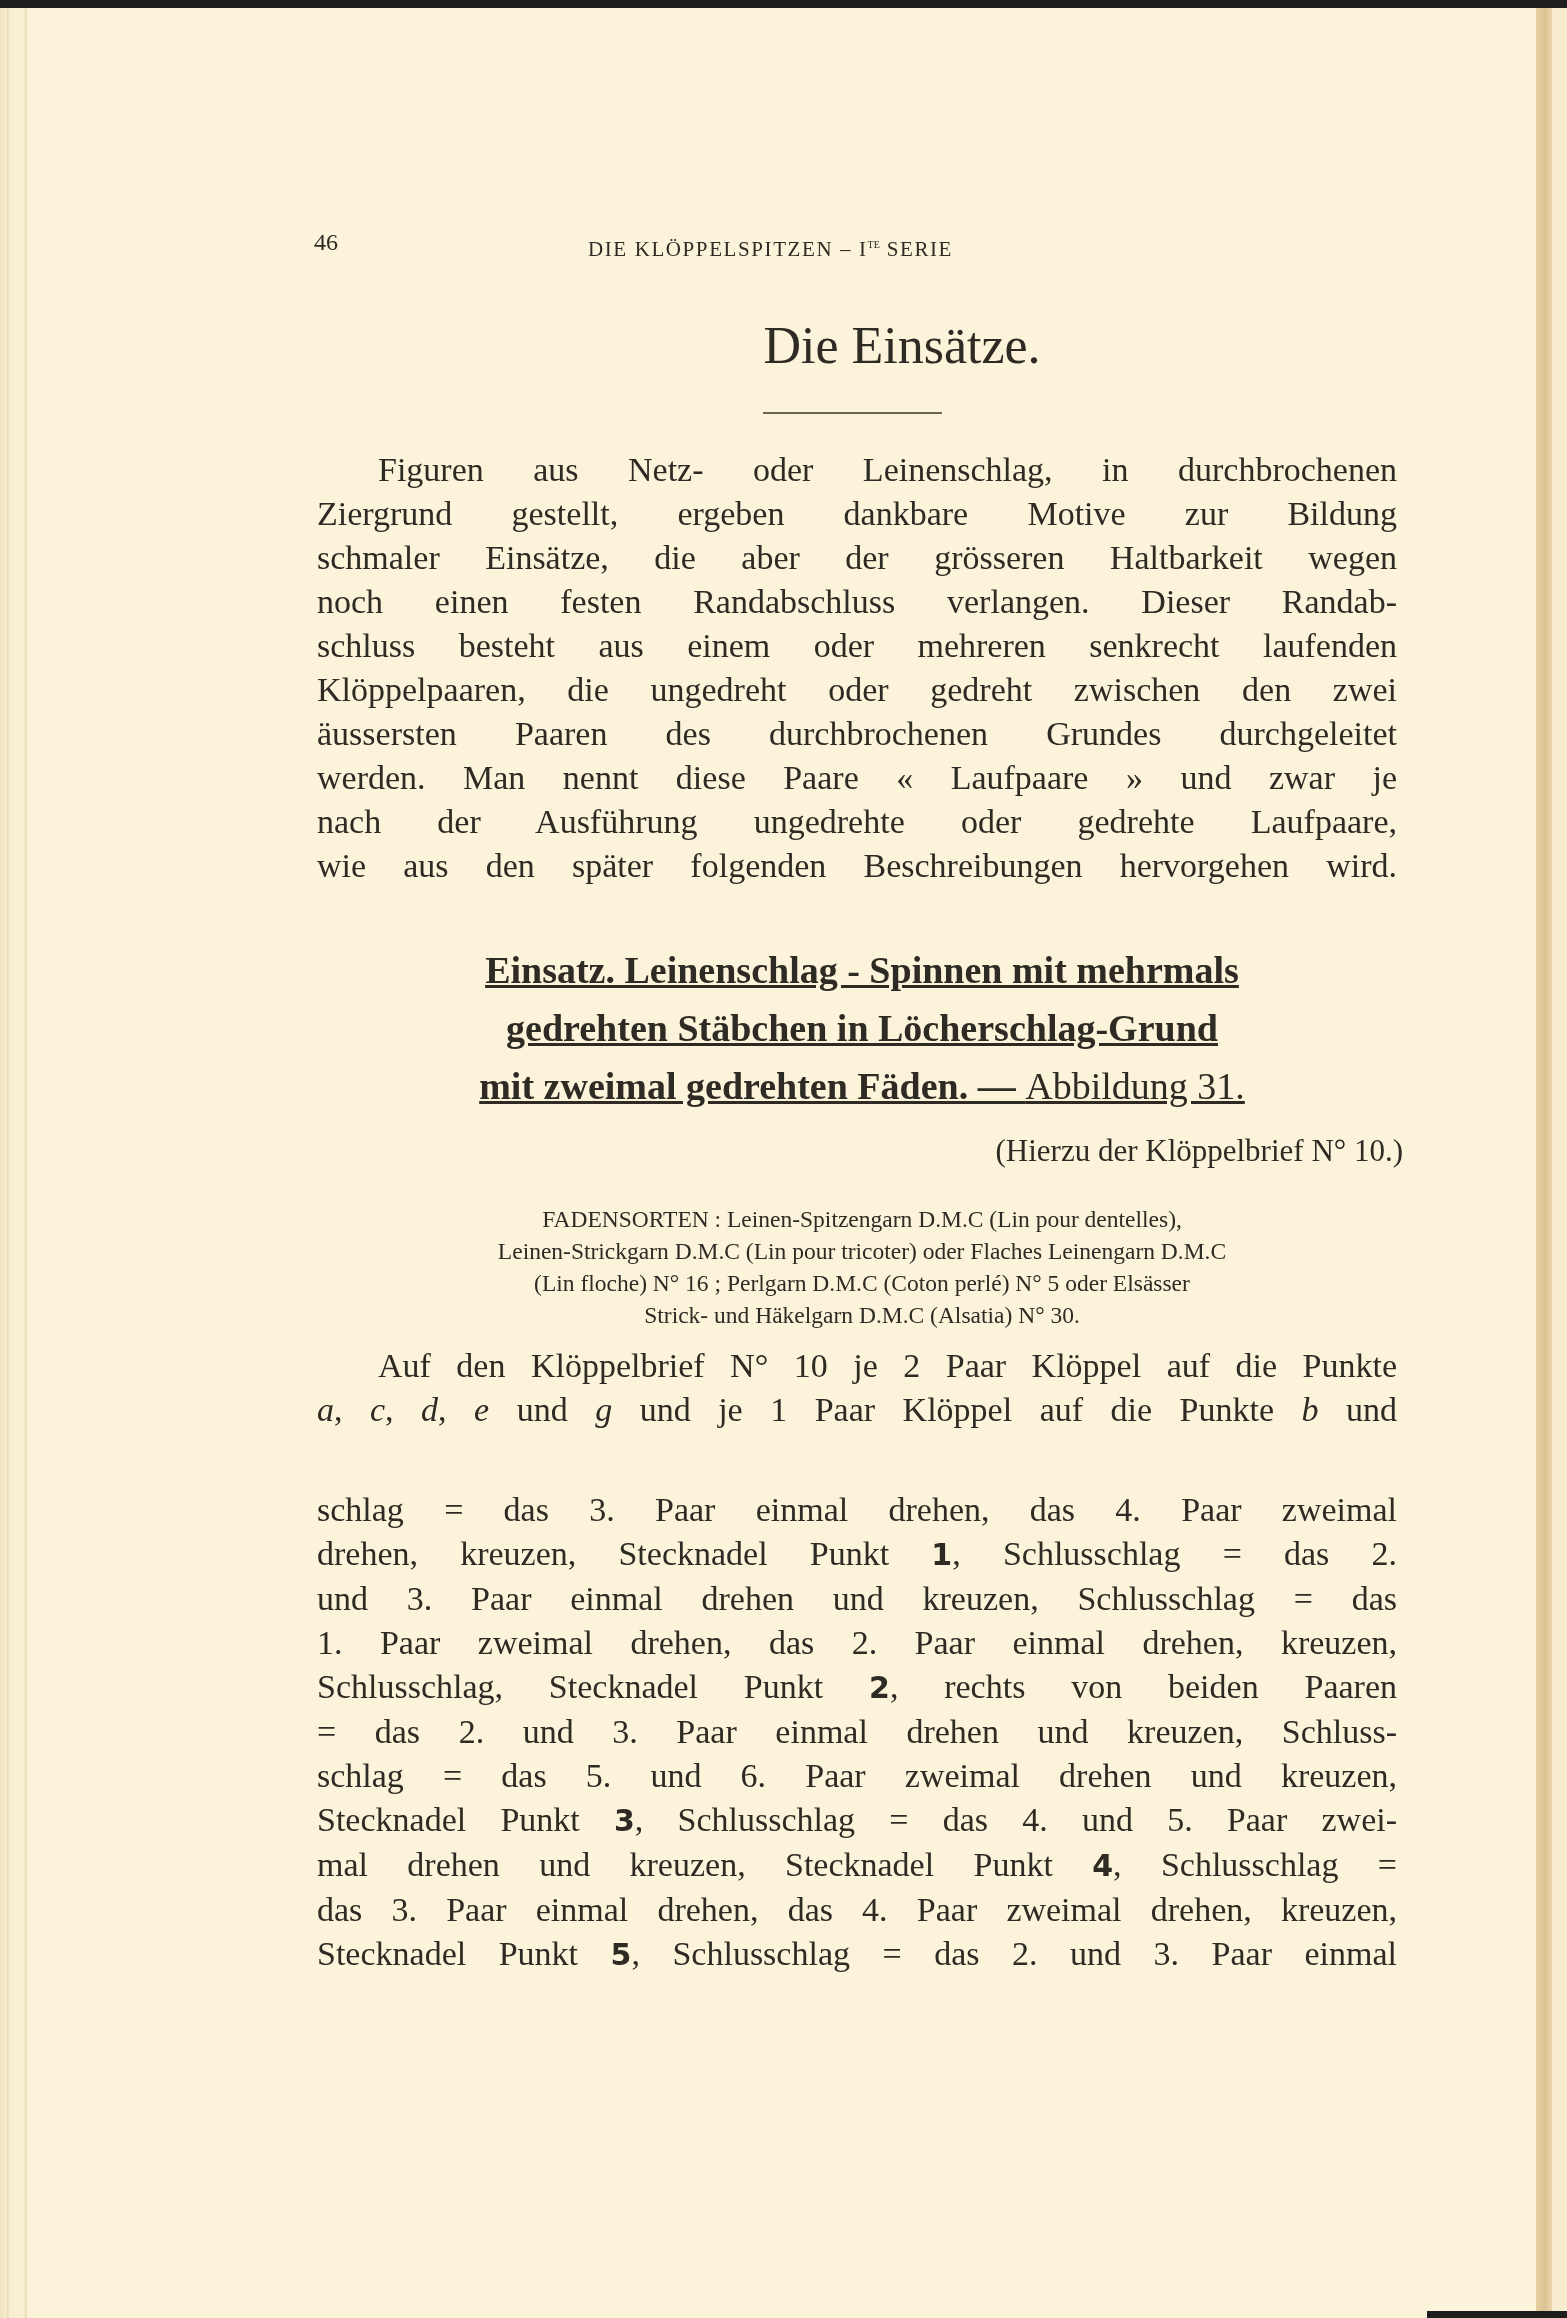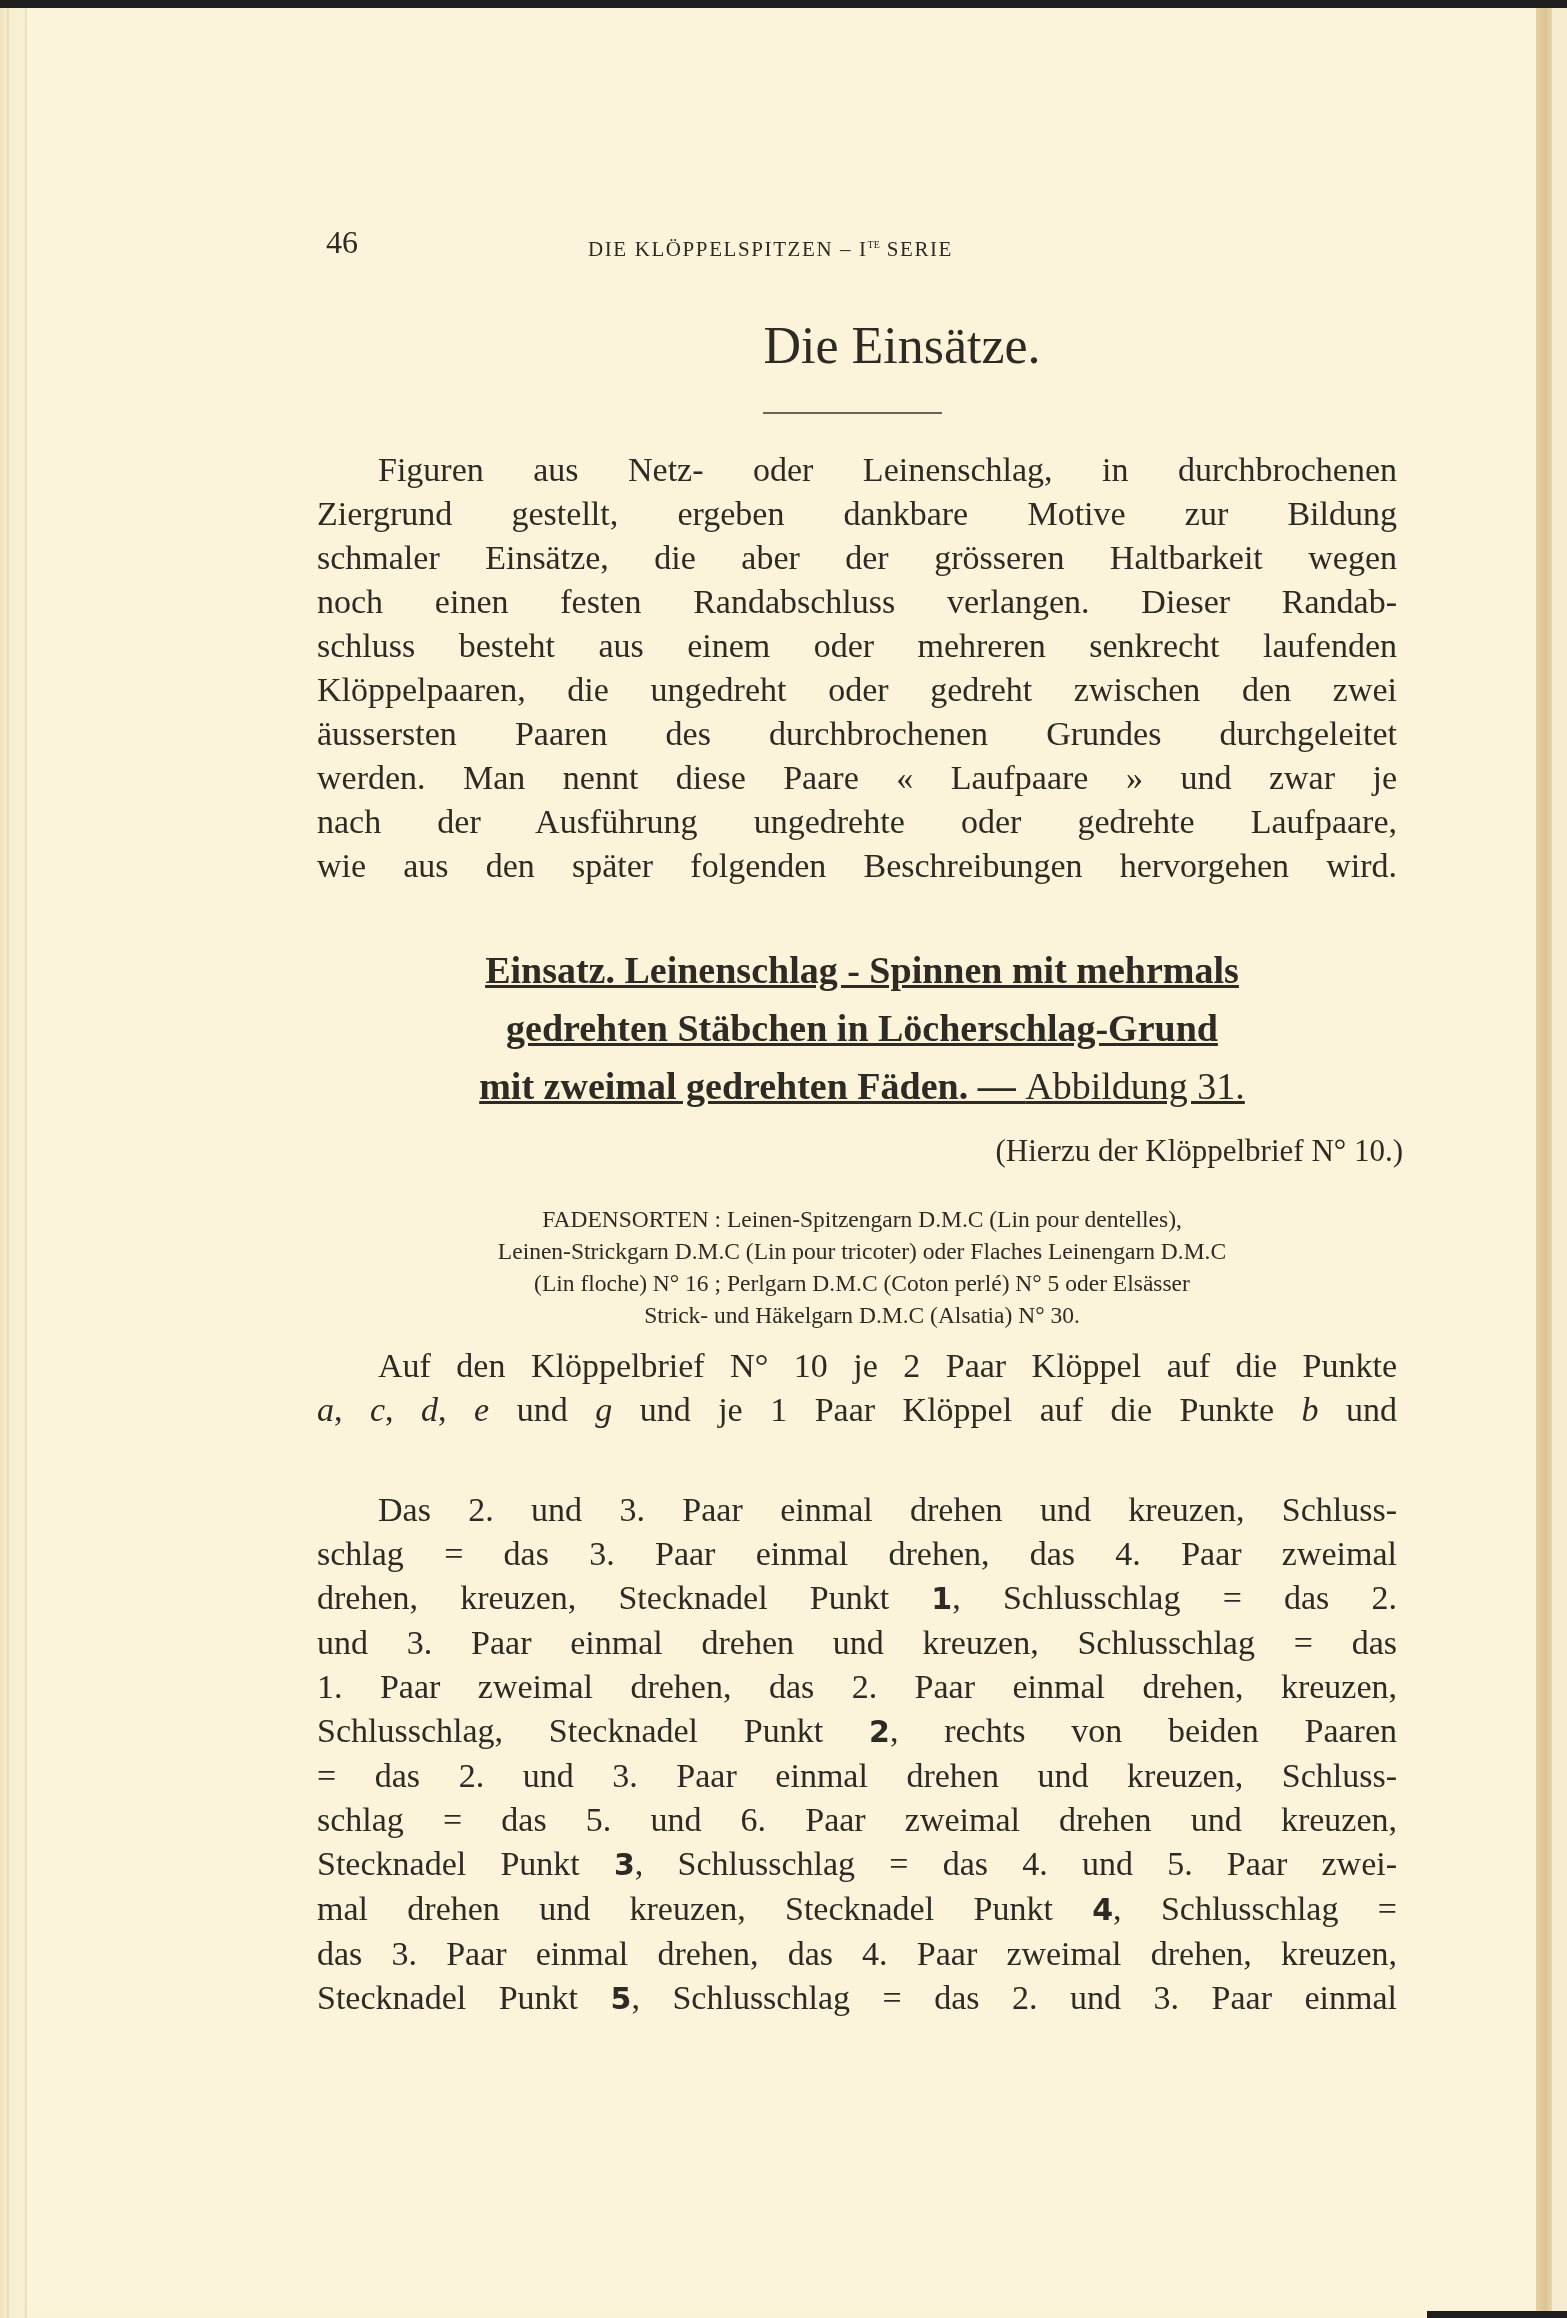--- a/index.html
+++ b/index.html
@@ -35,22 +35,22 @@
     }
     .right-strip {
       position: absolute; left: 1552px; top: 7.8px; width: 15.7px; height: 2311px;
       background: #f7ecd0;
     }
 
     .running-head {
       position: absolute; top: 223px; left: 314px; width: 1090px; height: 39px;
     }
     .page-number {
-      position: absolute; left: 12px; top: 0;
-      font-size: 32px; line-height: 39px;
+      position: absolute; left: 0; top: 0;
+      font-size: 24px; line-height: 39px;
     }
     .running-title {
       position: absolute; left: 274px; top: 6.3px;
       font-size: 21px; letter-spacing: 1.6px; line-height: 31px;
       text-transform: uppercase;
     }
     .running-title sup { font-size: 10px; letter-spacing: 0; }
 
     .chapter-title {
       position: absolute; top: 310px; left: 314px; width: 1090px;
@@ -136,21 +136,20 @@
   <div>(Lin floche) N° 16 ; Perlgarn D.M.C (Coton perlé) N° 5 oder Elsässer</div>
   <div>Strick- und Häkelgarn D.M.C (Alsatia) N° 30.</div>
 </div>
 
 <div class="body-text instr1">
   <span class="line indent">Auf den Klöppelbrief N° 10 je 2 Paar Klöppel auf die Punkte</span>
   <span class="line"><em>a</em><span>, </span><em>c</em><span>, </span><em>d</em><span>, </span><em>e</em><span> und </span><em>g</em><span> und je 1 Paar Klöppel auf die Punkte </span><em>b</em><span> und</span></span>
 </div>
 
 <div class="body-text instr2">
-  <span class="line indent">Das 2. und 3. Paar einmal drehen und kreuzen, Schluss-</span>
   <span class="line">schlag = das 3. Paar einmal drehen, das 4. Paar zweimal</span>
   <span class="line"><span>drehen, kreuzen, Stecknadel Punkt </span><b class="num">1</b><span>, Schlusschlag = das 2.</span></span>
   <span class="line">und 3. Paar einmal drehen und kreuzen, Schlusschlag = das</span>
   <span class="line">1. Paar zweimal drehen, das 2. Paar einmal drehen, kreuzen,</span>
   <span class="line"><span>Schlusschlag, Stecknadel Punkt </span><b class="num">2</b><span>, rechts von beiden Paaren</span></span>
   <span class="line">= das 2. und 3. Paar einmal drehen und kreuzen, Schluss-</span>
   <span class="line">schlag = das 5. und 6. Paar zweimal drehen und kreuzen,</span>
   <span class="line"><span>Stecknadel Punkt </span><b class="num">3</b><span>, Schlusschlag = das 4. und 5. Paar zwei-</span></span>
   <span class="line"><span>mal drehen und kreuzen, Stecknadel Punkt </span><b class="num">4</b><span>, Schlusschlag =</span></span>
   <span class="line">das 3. Paar einmal drehen, das 4. Paar zweimal drehen, kreuzen,</span>

